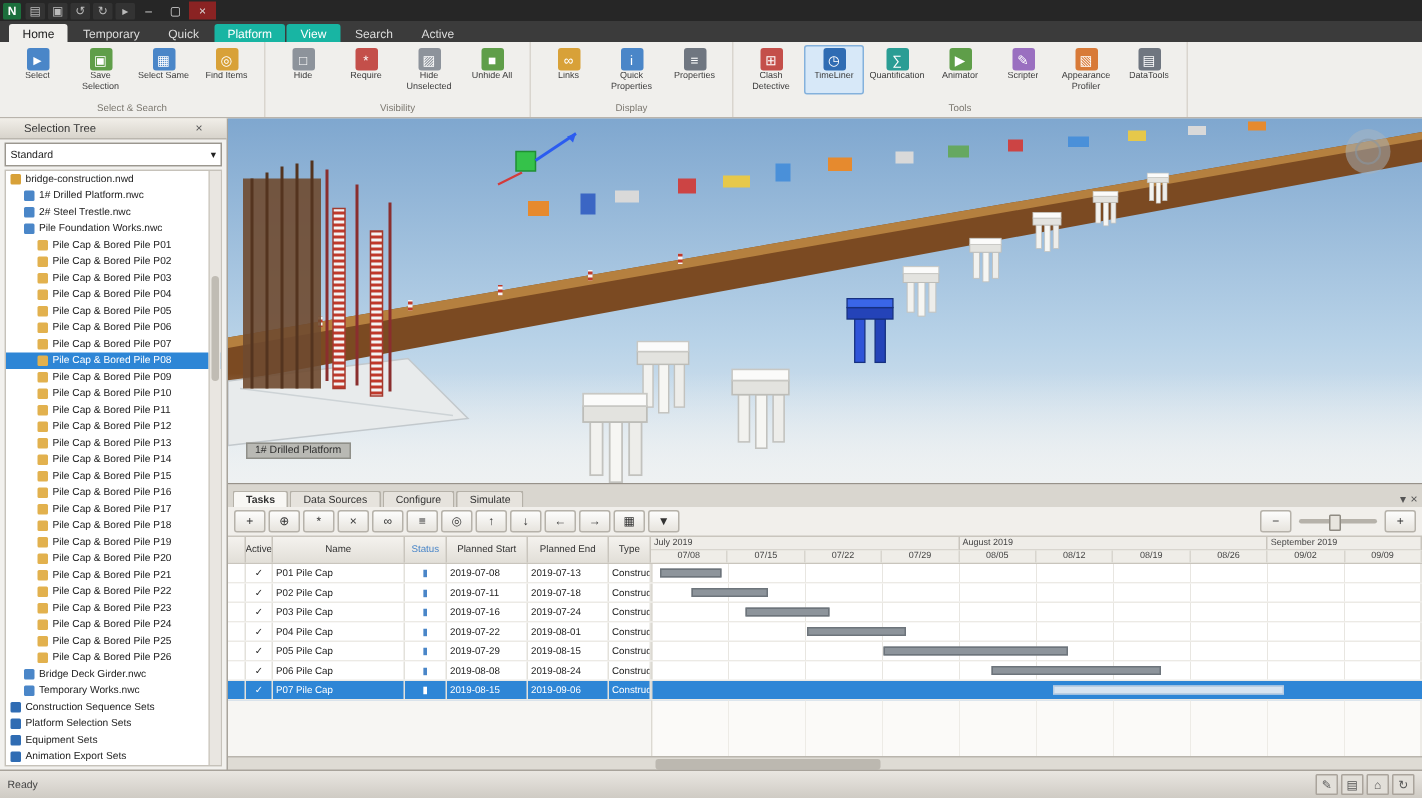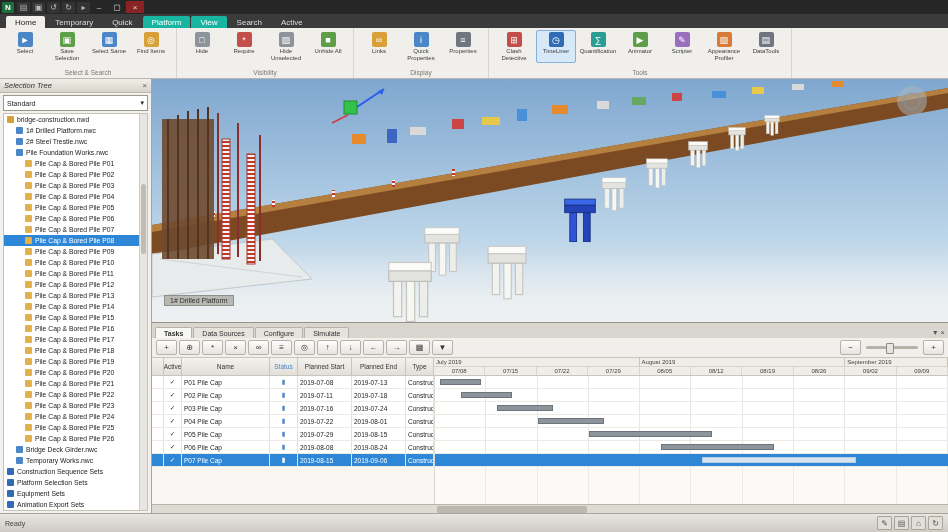--- a/index.html
+++ b/index.html
@@ -29,21 +29,21 @@
   .rbtn.active{background:#d7e8f8;border-color:#84b1dc;}
   .ricon{width:15px;height:15px;border-radius:2px;display:flex;align-items:center;justify-content:center;font-size:9px;color:#fff;margin-bottom:1px;}
   .rbl{font-size:6px;color:#3c3c3c;text-align:center;line-height:6.5px;height:13px;overflow:hidden;}
   .rglabel{height:9px;font-size:6.5px;color:#7c7870;text-align:center;}
 
   
   .main{position:absolute;top:79px;left:0;right:0;bottom:18px;display:flex;}
 
   
   .lpanel{width:152px;box-sizing:border-box;display:flex;flex-direction:column;background:#f2f1ee;border-right:1px solid #a8a49c;}
-  .lhead{height:13px;background:linear-gradient(#f1eee8,#d8d4cc);display:flex;align-items:center;justify-content:space-between;padding:0 4px;font-size:7.5px;color:#333;border-bottom:1px solid #bab6ae;font-style:italic;}
+  .lhead{height:13px;background:linear-gradient(#f1eee8,#d8d4cc);display:flex;align-items:center;justify-content:space-between;padding:0 16px;font-size:7.5px;color:#333;border-bottom:1px solid #bab6ae;}
   .lclose{font-size:8px;color:#555;}
   .lcombo{height:14px;margin:2px 3px;background:#fff;border:1px solid #9b978f;font-size:7px;color:#222;display:flex;align-items:center;justify-content:space-between;padding:0 3px;}
   .ltree{flex:1;margin:0 3px 3px;background:#fff;border:1px solid #c6c2ba;position:relative;overflow:hidden;}
   .trow{height:11px;display:flex;align-items:center;gap:3px;font-size:6.8px;color:#222;white-space:nowrap;overflow:hidden;}
   .tico{width:7px;height:7px;border-radius:1px;flex:0 0 auto;background:#999;}
   .ico-model .tico{background:#d8a138;}
   .ico-file .tico{background:#4a86c8;}
   .ico-group .tico{background:#e2b14e;}
   .ico-set .tico{background:#2f6cb3;}
   .trow.sel{background:#2e86d6;color:#fff;}

